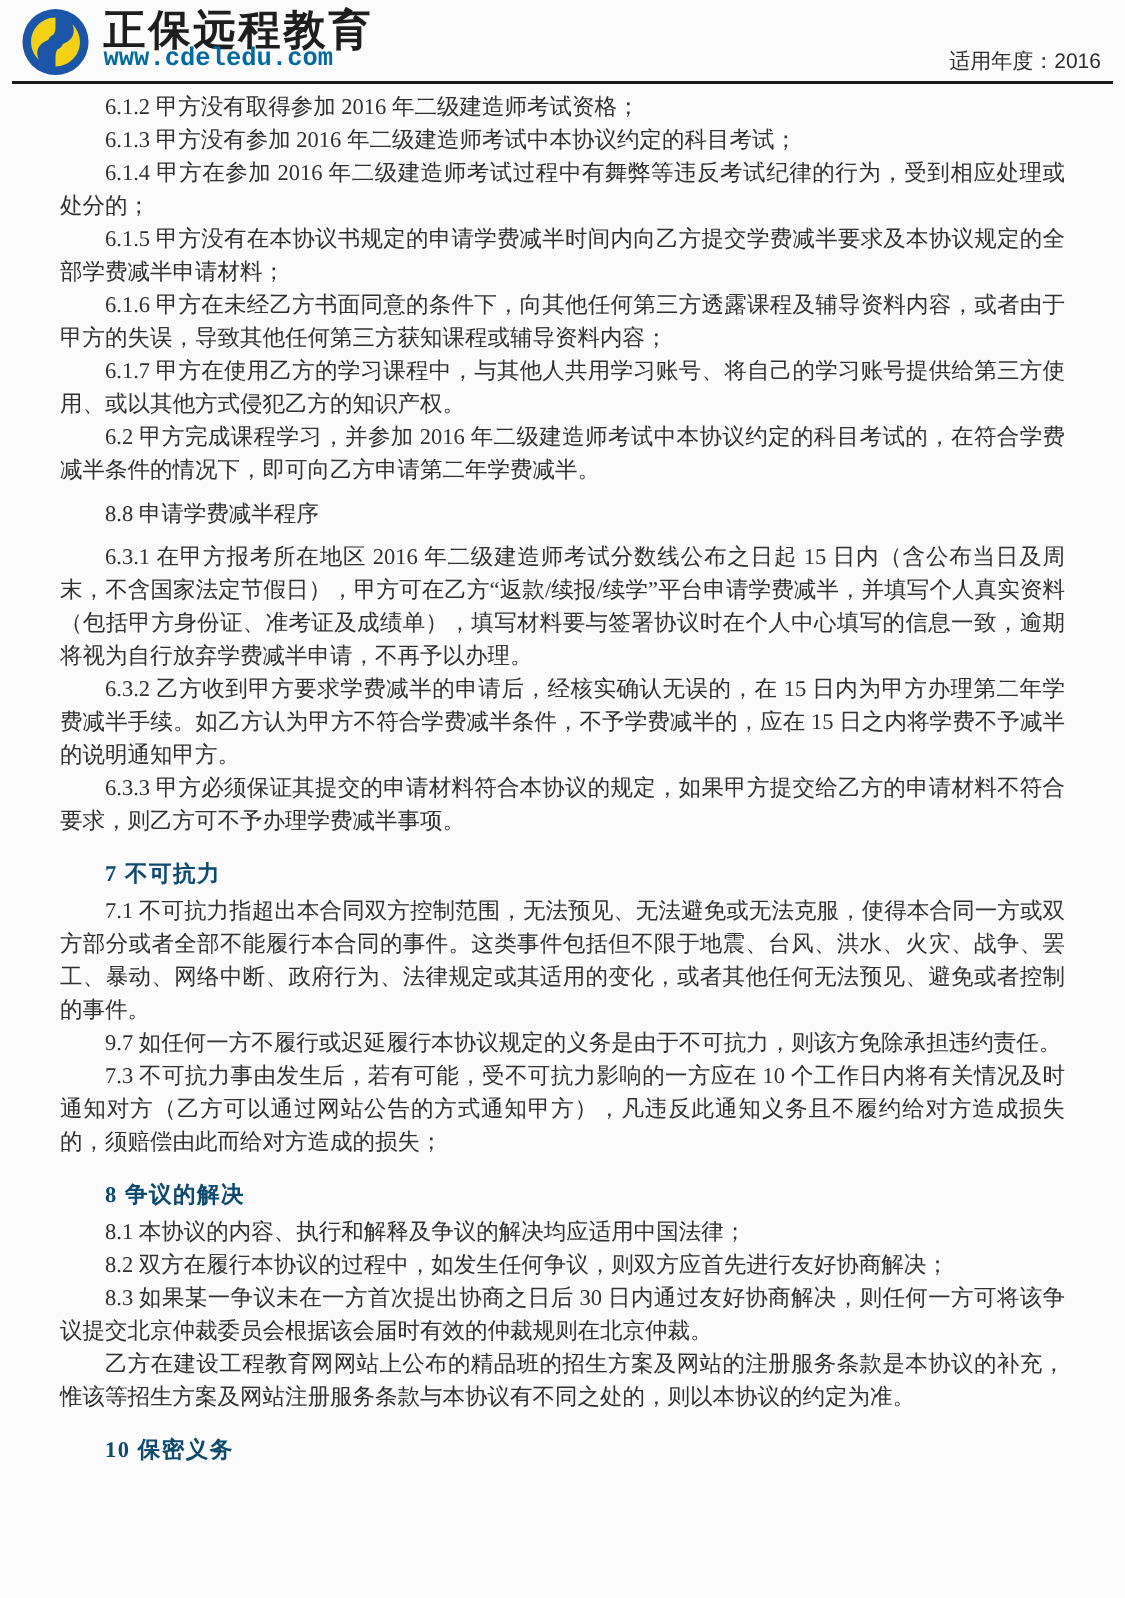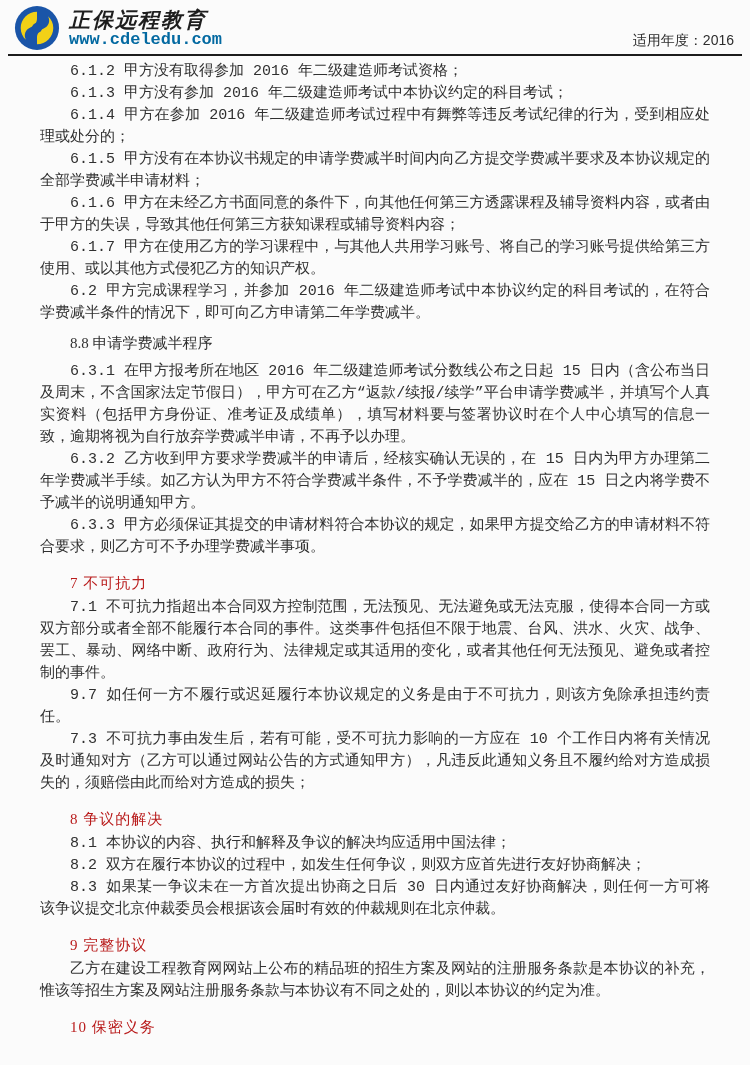--- a/index.html
+++ b/index.html
@@ -19,44 +19,44 @@
   
   header{
     display:flex;justify-content:space-between;align-items:flex-end;
     padding:5px 16px 2px 14px;
   }
   .brand{display:flex;align-items:center;gap:9px;}
   .logo svg{width:46px;height:46px;display:block;}
   .brand-text{display:flex;flex-direction:column;justify-content:center;}
   .brand-name{
     font-family:"Liberation Sans","DejaVu Sans",sans-serif;
-    font-size:21px;font-weight:bold;color:#1e1e1e;letter-spacing:2px;line-height:24px;font-style:italic;
+    font-size:28px;font-weight:bold;color:#1e1e1e;letter-spacing:2px;line-height:24px;
   }
   .brand-url{
     font-family:Liberation Mono, monospace;
     font-size:17px;font-weight:bold;color:#0369a1;line-height:16px;
   }
   .year{
     font-family:"Liberation Sans","DejaVu Sans",sans-serif;
     font-size:14px;color:#2d2d2d;padding-bottom:1px;white-space:nowrap;
   }
   .rule{border-top:2px solid #1c1c1c;margin:1px 8px 0 8px;}
   
   main{
     flex:1;
     padding:5px 40px 0 40px;
     font-size:15px;line-height:22px;
     text-align:justify;
   }
   main p{margin:0;}
   p.plain{text-indent:0;}
-  p.clause{text-indent:2em;font-family:Liberation Mono, monospace;}
+  p.clause{text-indent:2em;}
   p.subhead{text-indent:2em;margin:7px 0;}
   p.heading{
-    text-indent:2em;font-weight:normal;color:#b91c1c;
+    text-indent:2em;font-weight:bold;color:#0c4a6e;
     margin:13px 0 3px 0;letter-spacing:1px;
   }
 </style>
 </head>
 <body>
 
 <div class="page">
 
   <header>
     <div class="brand">
@@ -91,18 +91,17 @@
     <p class="clause">6.3.2 乙方收到甲方要求学费减半的申请后，经核实确认无误的，在 15 日内为甲方办理第二年学费减半手续。如乙方认为甲方不符合学费减半条件，不予学费减半的，应在 15 日之内将学费不予减半的说明通知甲方。</p>
     <p class="clause">6.3.3 甲方必须保证其提交的申请材料符合本协议的规定，如果甲方提交给乙方的申请材料不符合要求，则乙方可不予办理学费减半事项。</p>
     <p class="heading">7 不可抗力</p>
     <p class="clause">7.1 不可抗力指超出本合同双方控制范围，无法预见、无法避免或无法克服，使得本合同一方或双方部分或者全部不能履行本合同的事件。这类事件包括但不限于地震、台风、洪水、火灾、战争、罢工、暴动、网络中断、政府行为、法律规定或其适用的变化，或者其他任何无法预见、避免或者控制的事件。</p>
     <p class="clause">9.7 如任何一方不履行或迟延履行本协议规定的义务是由于不可抗力，则该方免除承担违约责任。</p>
     <p class="clause">7.3 不可抗力事由发生后，若有可能，受不可抗力影响的一方应在 10 个工作日内将有关情况及时通知对方（乙方可以通过网站公告的方式通知甲方），凡违反此通知义务且不履约给对方造成损失的，须赔偿由此而给对方造成的损失；</p>
     <p class="heading">8 争议的解决</p>
     <p class="clause">8.1 本协议的内容、执行和解释及争议的解决均应适用中国法律；</p>
     <p class="clause">8.2 双方在履行本协议的过程中，如发生任何争议，则双方应首先进行友好协商解决；</p>
     <p class="clause">8.3 如果某一争议未在一方首次提出协商之日后 30 日内通过友好协商解决，则任何一方可将该争议提交北京仲裁委员会根据该会届时有效的仲裁规则在北京仲裁。</p>
-    <p class="heading">9 完整协议</p>
     <p class="clause">乙方在建设工程教育网网站上公布的精品班的招生方案及网站的注册服务条款是本协议的补充，惟该等招生方案及网站注册服务条款与本协议有不同之处的，则以本协议的约定为准。</p>
     <p class="heading">10 保密义务</p>
   </main>
 
 </div>
 
 </body></html>

